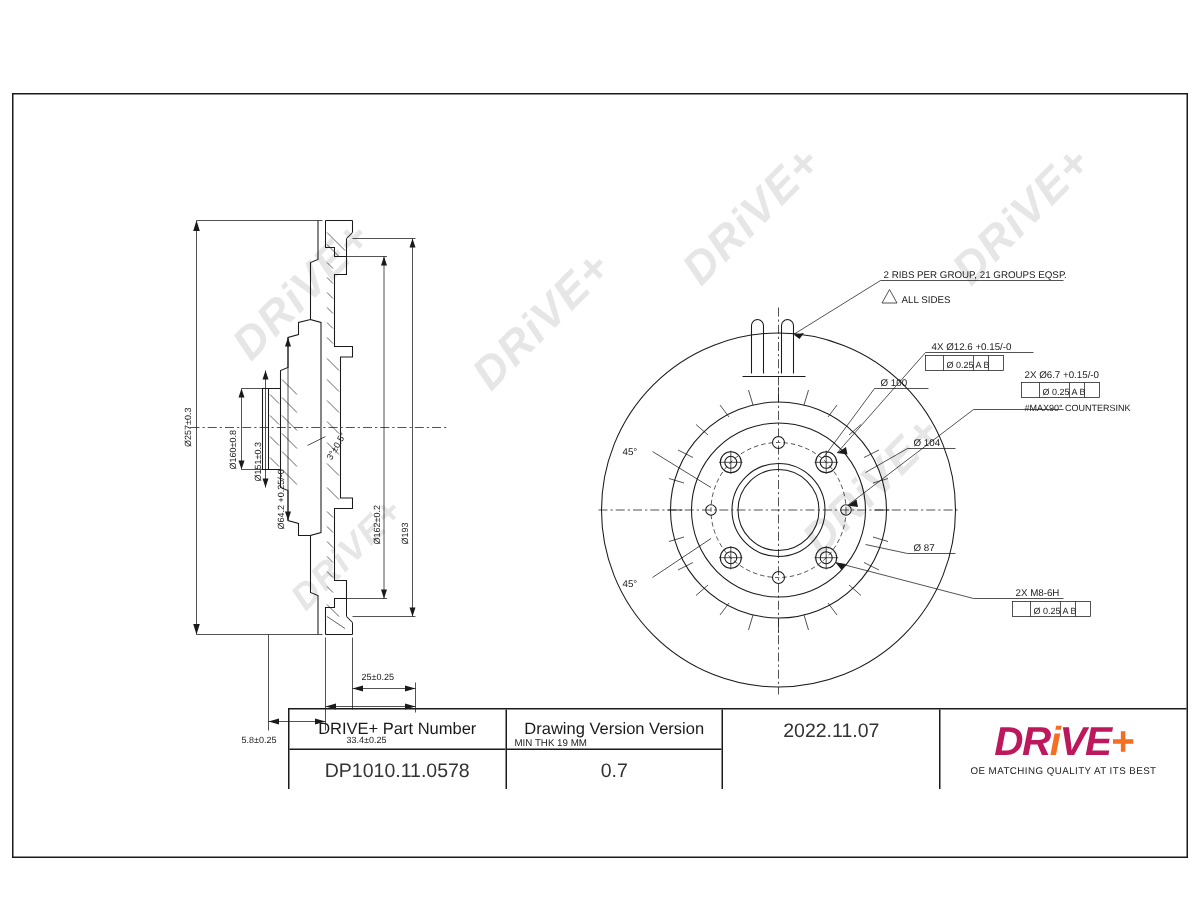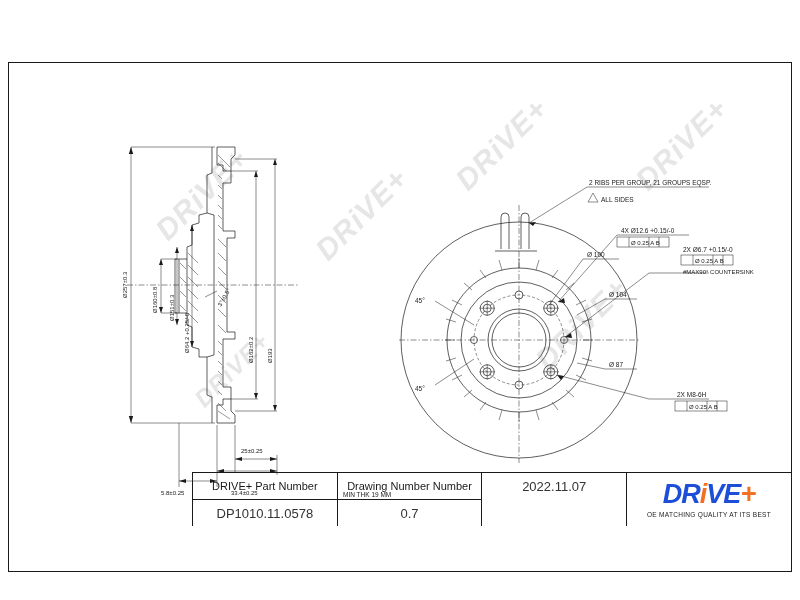--- a/index.html
+++ b/index.html
@@ -99,21 +99,21 @@
     justify-content: center;
   }
   .logo-main {
     font-size: 27px;
     font-weight: bold;
     font-style: italic;
     letter-spacing: -1px;
     line-height: 1;
     color: #f36f21;
   }
-  .logo-main .dk { color: #1d4ed8; }
+  .logo-main .dk { color: #be185d; }
   .logo-sub {
     font-size: 6.5px;
     letter-spacing: .3px;
     color: #1a1a1a;
     margin-top: 3px;
   }
   text { font-family: "Liberation Sans", sans-serif; fill: #1a1a1a; }
   .lbl { font-size: 6px; }
   .lbl7 { font-size: 6.5px; }
   .ln { stroke: #1a1a1a; fill: none; }
@@ -441,21 +441,21 @@
         <text class="lbl7" x="334" y="434">MIN THK 19 MM</text>
       </g>
     </svg>
 
     <div class="title-block">
       <div class="tb-col c1">
         <div class="tb-head">DRIVE+ Part Number</div>
         <div class="tb-val">DP1010.11.0578</div>
       </div>
       <div class="tb-col c2">
-        <div class="tb-head">Drawing Number Number</div>
+        <div class="tb-head">Drawing Version Version</div>
         <div class="tb-val">0.7</div>
       </div>
       <div class="tb-col c3">
         <div class="tb-val">2022.11.07</div>
       </div>
       <div class="tb-col c4">
         <div class="logo-cell">
           <div class="logo-main"><span class="dk">DR</span><span>i</span><span class="dk">VE</span><span>+</span></div>
           <div class="logo-sub">OE MATCHING QUALITY AT ITS BEST</div>
         </div>

